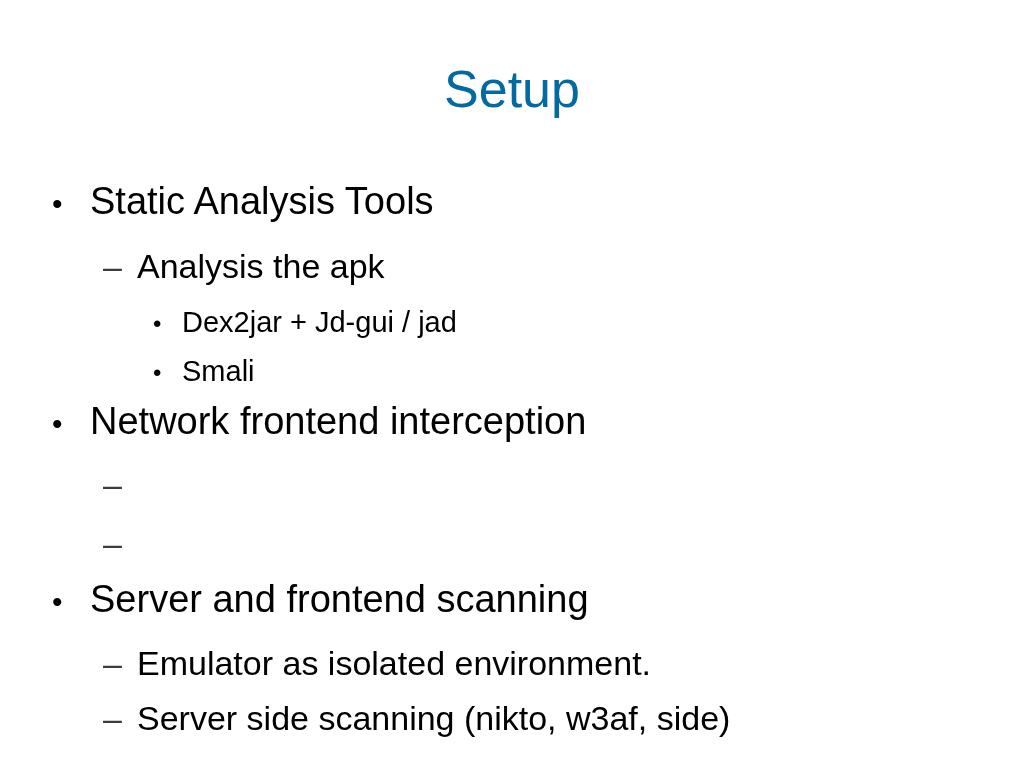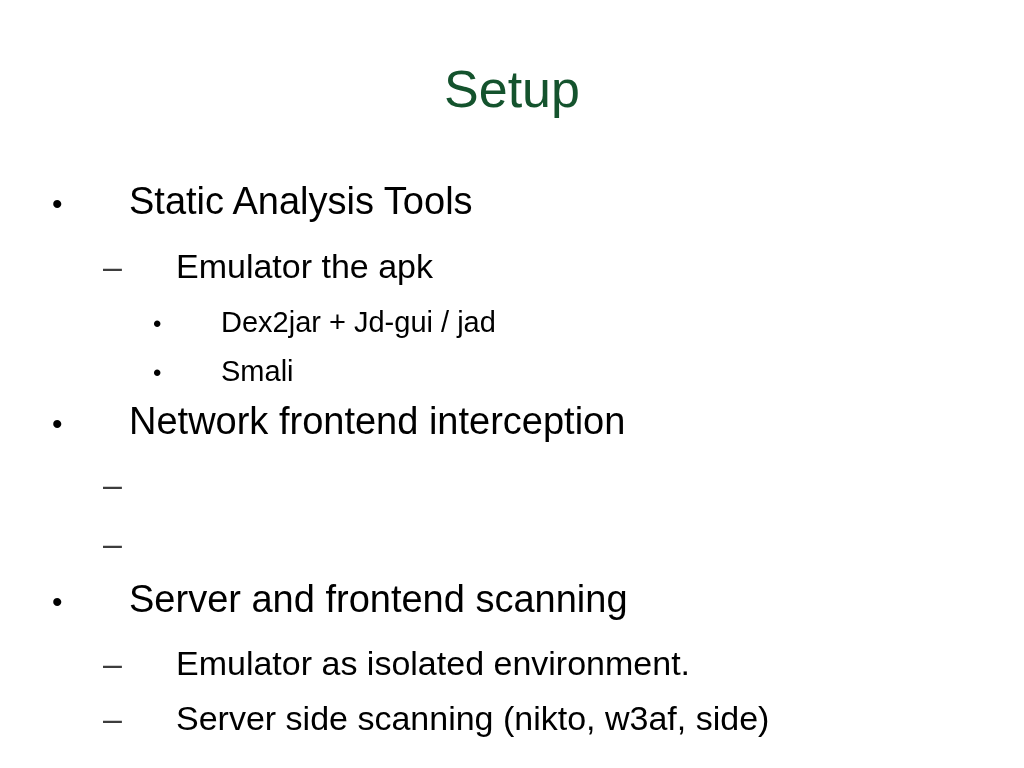--- a/index.html
+++ b/index.html
@@ -22,38 +22,37 @@
   }
   .slide-title {
     position: absolute;
     top: 58px;
     left: 0;
     width: 1024px;
     text-align: center;
     font-size: 52px;
     line-height: 1.2;
     font-weight: 400;
-    color: #14532d;
+    color: #0369a1;
     letter-spacing: 0px;
   }
   .row {
     position: absolute;
     display: flex;
     align-items: baseline;
     white-space: nowrap;
     color: #000000;
     font-weight: 400;
   }
   .row .marker {
     display: inline-block;
     flex: 0 0 auto;
   }
   .row .txt {
     display: inline-block;
-    margin-left: 39px;
   }
   
   .l1 {
     left: 52px;
     font-size: 38px;
     line-height: 1.2;
   }
   .l1 .marker {
     width: 38px;
     font-size: 30px;
@@ -87,21 +86,21 @@
 
   <div class="slide-title">Setup</div>
 
   <div class="row l1" style="top:179px">
     <span class="marker">•</span>
     <span class="txt">Static Analysis Tools</span>
   </div>
 
   <div class="row l2" style="top:246px">
     <span class="marker">–</span>
-    <span class="txt">Emulator the apk</span>
+    <span class="txt">Analysis the apk</span>
   </div>
 
   <div class="row l3" style="top:305px">
     <span class="marker">•</span>
     <span class="txt">Dex2jar + Jd-gui / jad</span>
   </div>
 
   <div class="row l3" style="top:354px">
     <span class="marker">•</span>
     <span class="txt">Smali</span>

